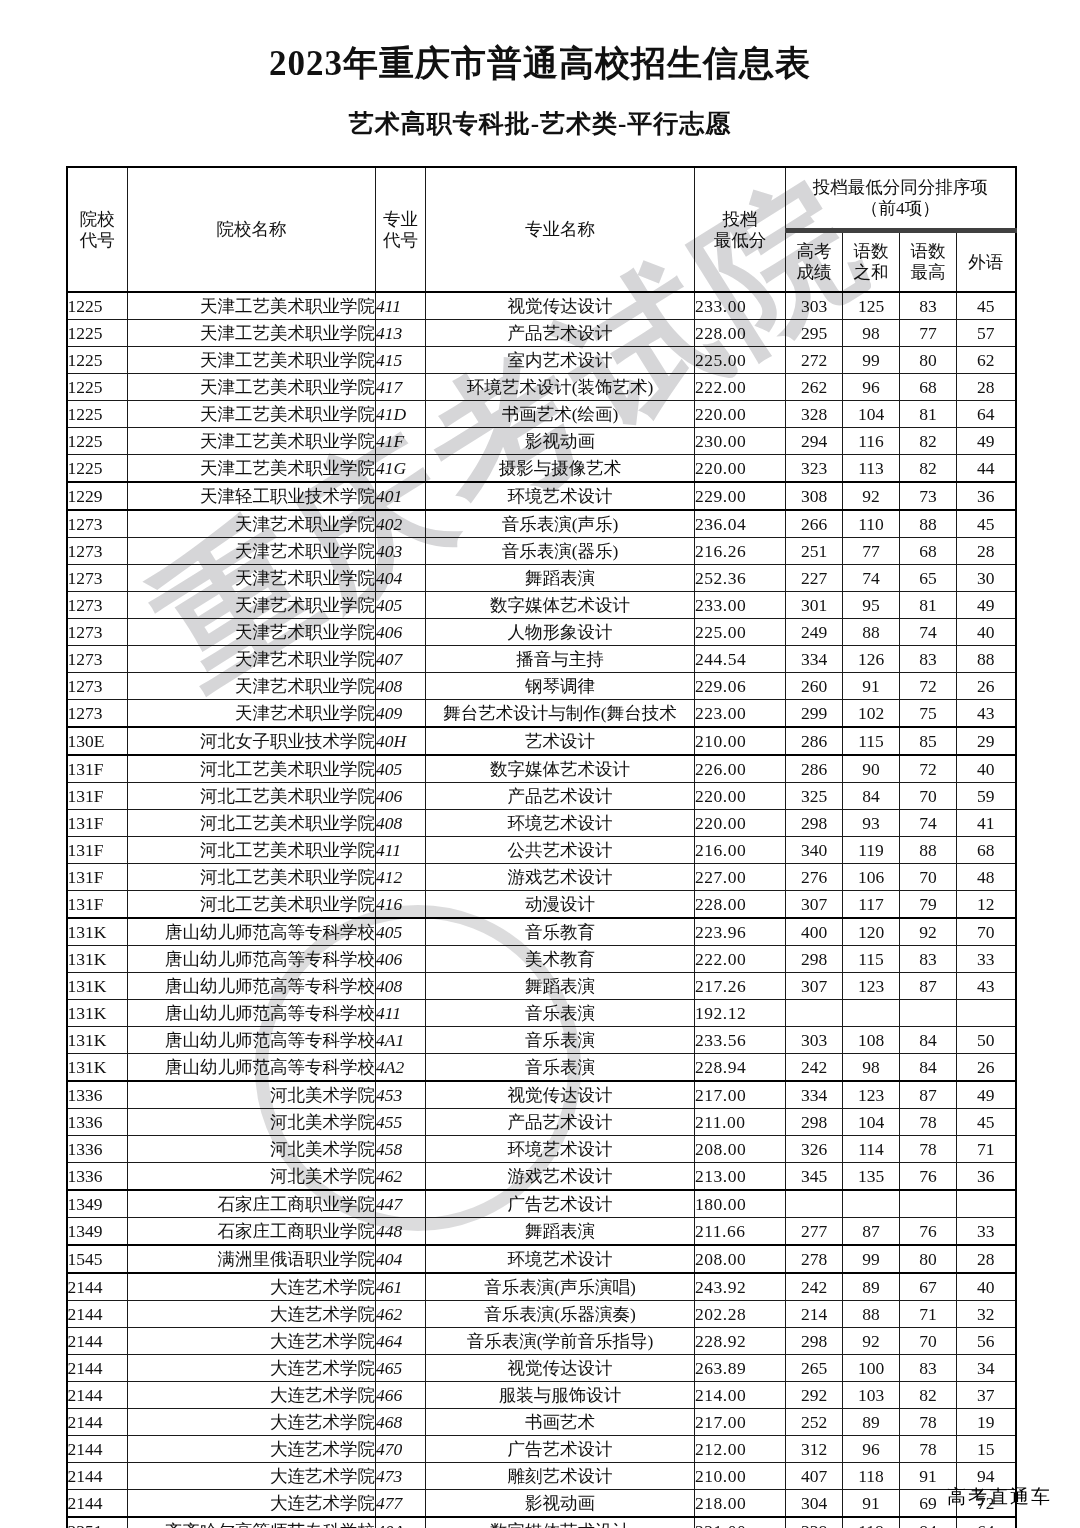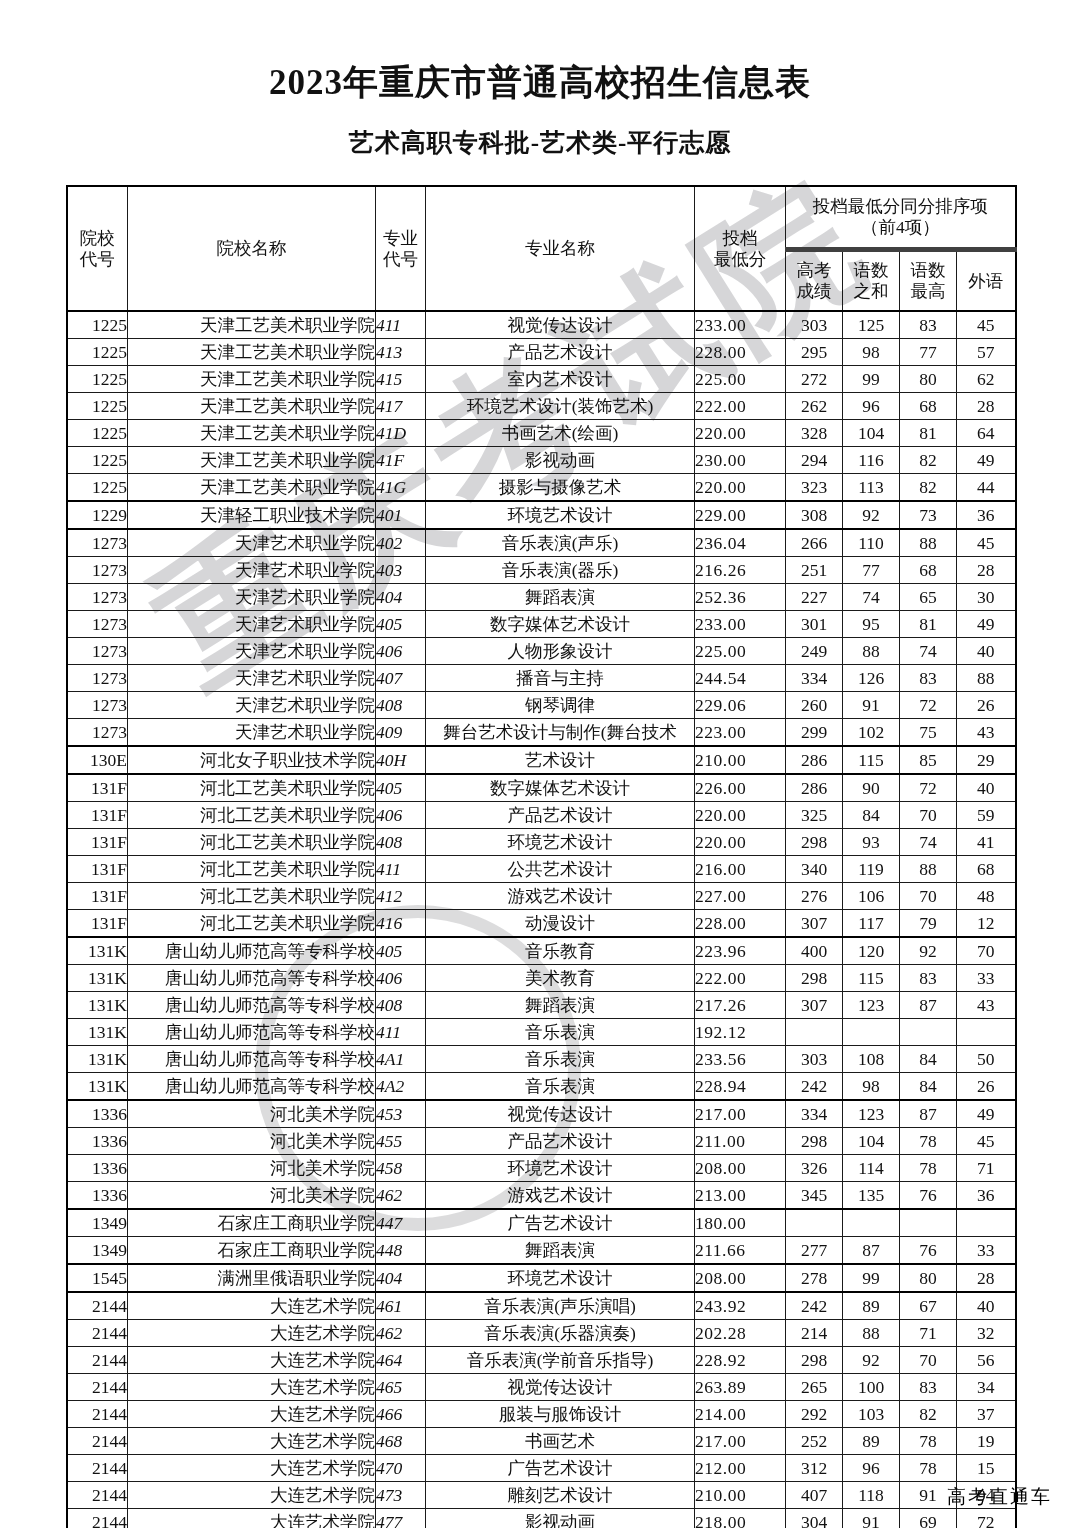--- a/index.html
+++ b/index.html
@@ -52,21 +52,21 @@
 
   
   #page {
     position: relative;
     z-index: 10;
     width: 1080px;
   }
 
   #title-block {
     text-align: center;
-    padding-top: 62px;
+    padding-top: 43px;
   }
   #main-title {
     font-size: 35px;
     font-weight: bold;
     letter-spacing: 1px;
     line-height: 1.2;
   }
   #subtitle {
     font-size: 25px;
     font-weight: bold;
@@ -111,21 +111,21 @@
   thead th.grp {
     border-bottom: 5px solid #404040;
   }
   .hdr-stack { display: block; }
 
   tbody td {
     height: 26px;
     line-height: 26px;
     vertical-align: middle;
   }
-  td.c-code   { text-align: right; }
+  td.c-code   { text-align: left; }
   td.c-name   { text-align: right;  padding-left: 7px; }
   td.c-mcode  { text-align: left;  padding-left: 6px; font-style: italic; }
   td.c-major  { text-align: center;  padding-left: 7px; }
   td.c-score  { text-align: left; letter-spacing: 0.5px; }
   td.c-tb     { text-align: center; }
 
   tr.grp-start td { border-top: 2px solid #000; }
 
   
   col.w-code  { width: 61px; }

